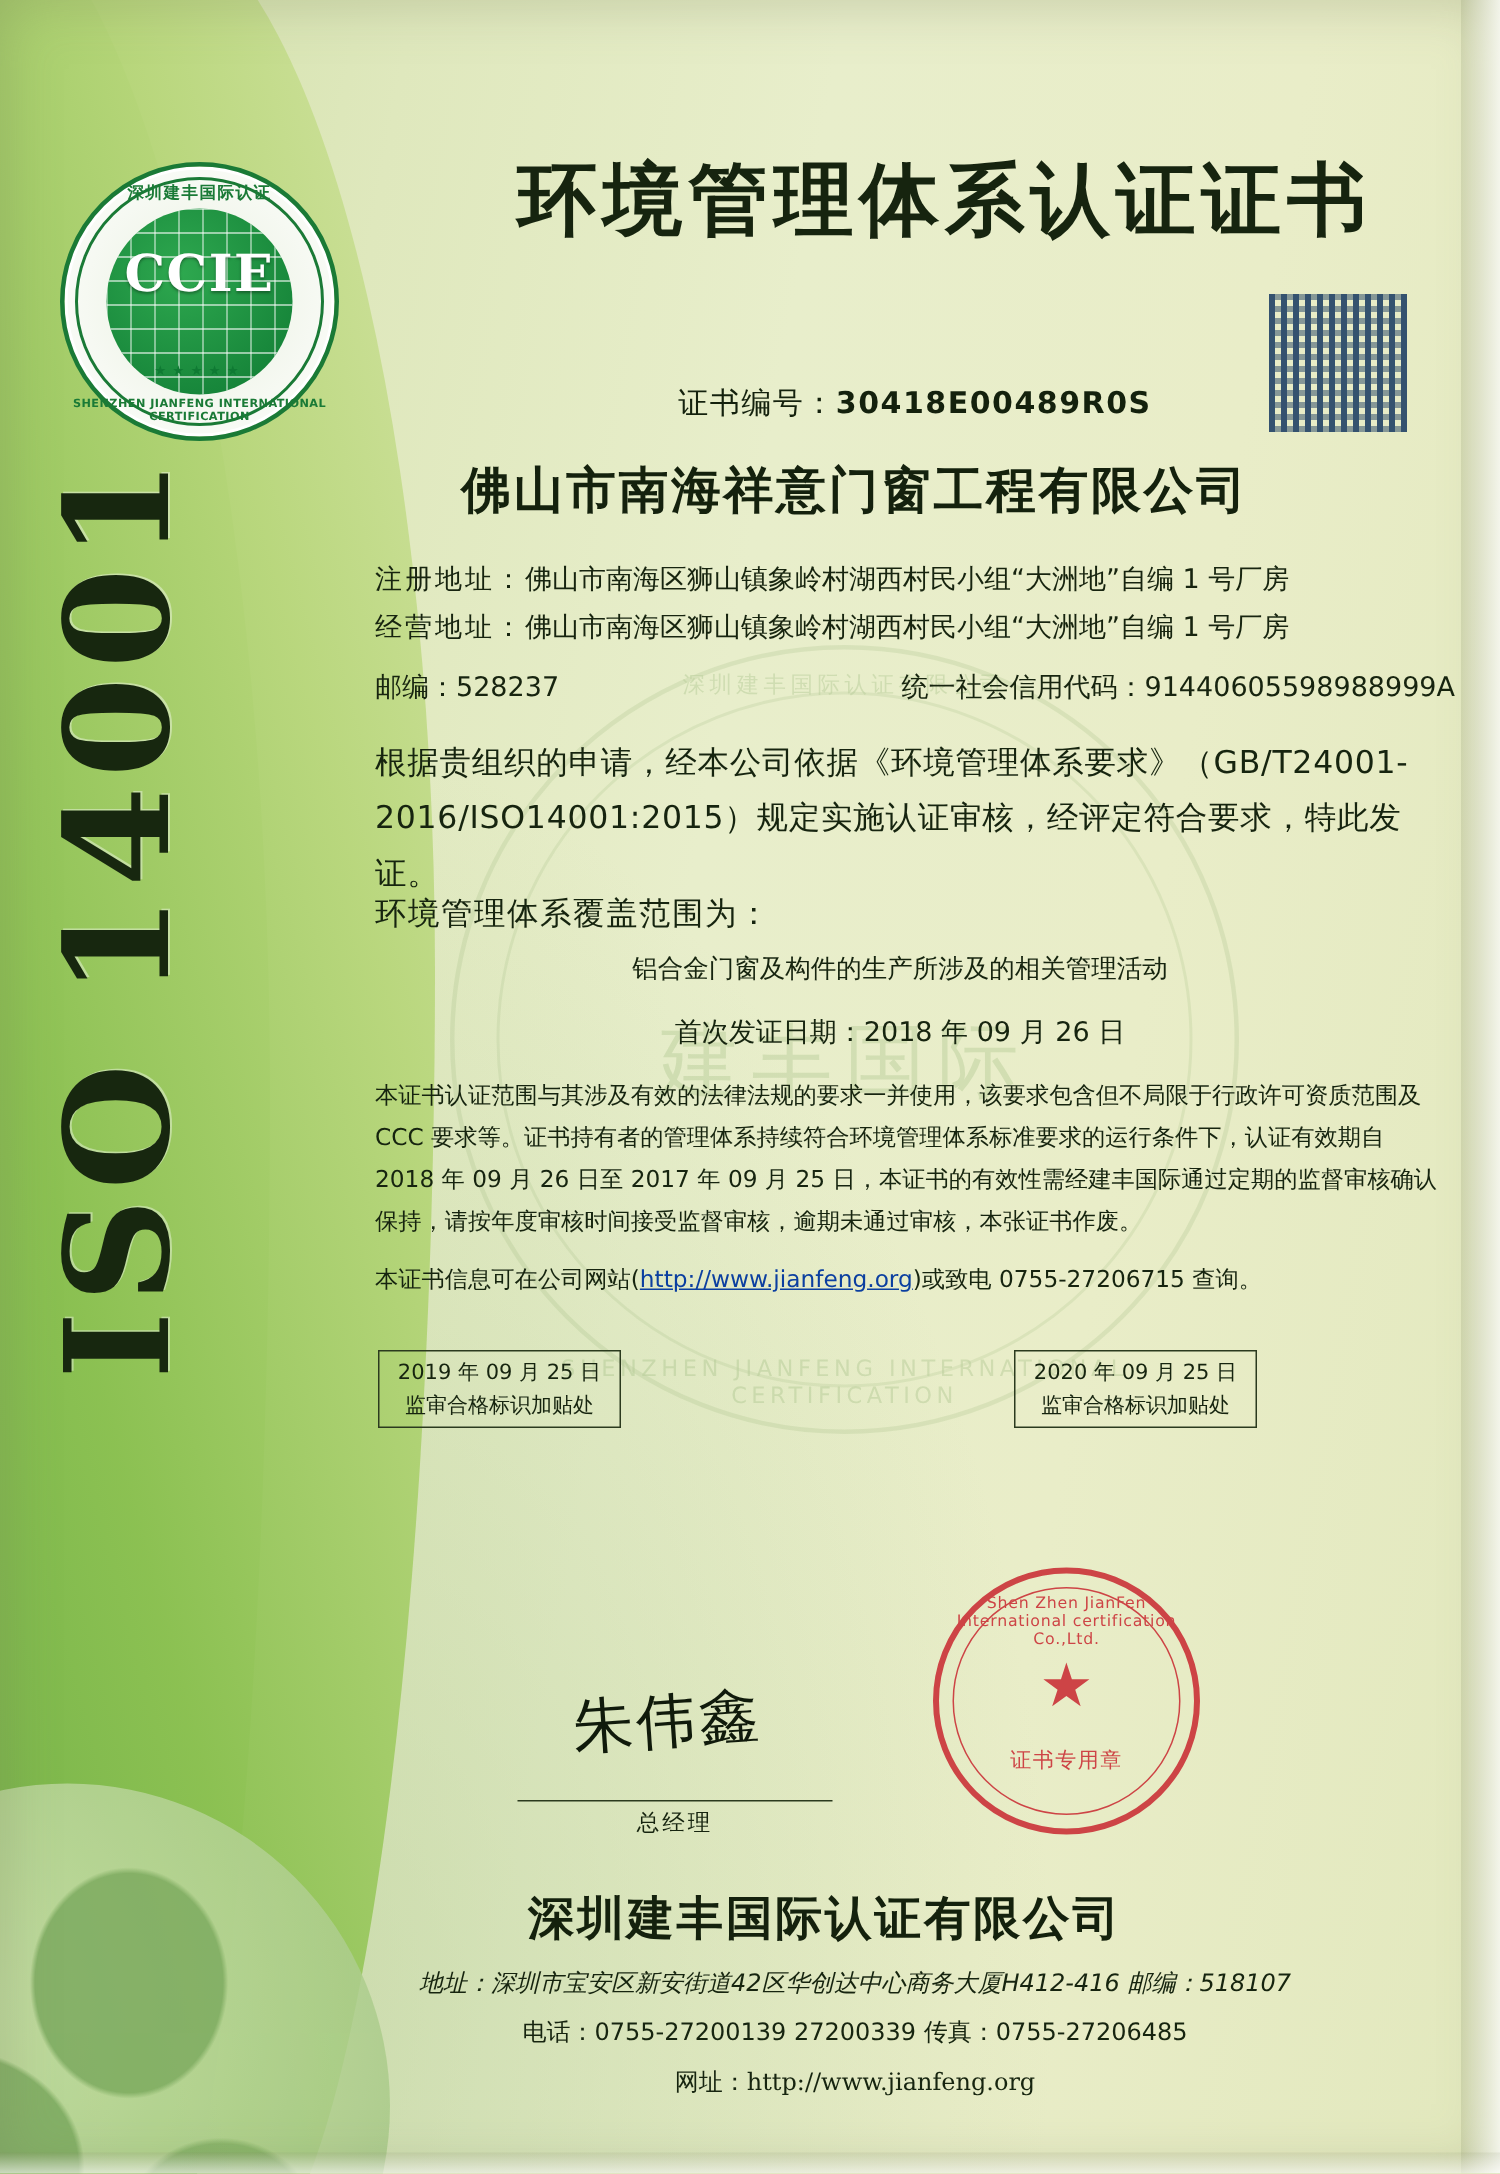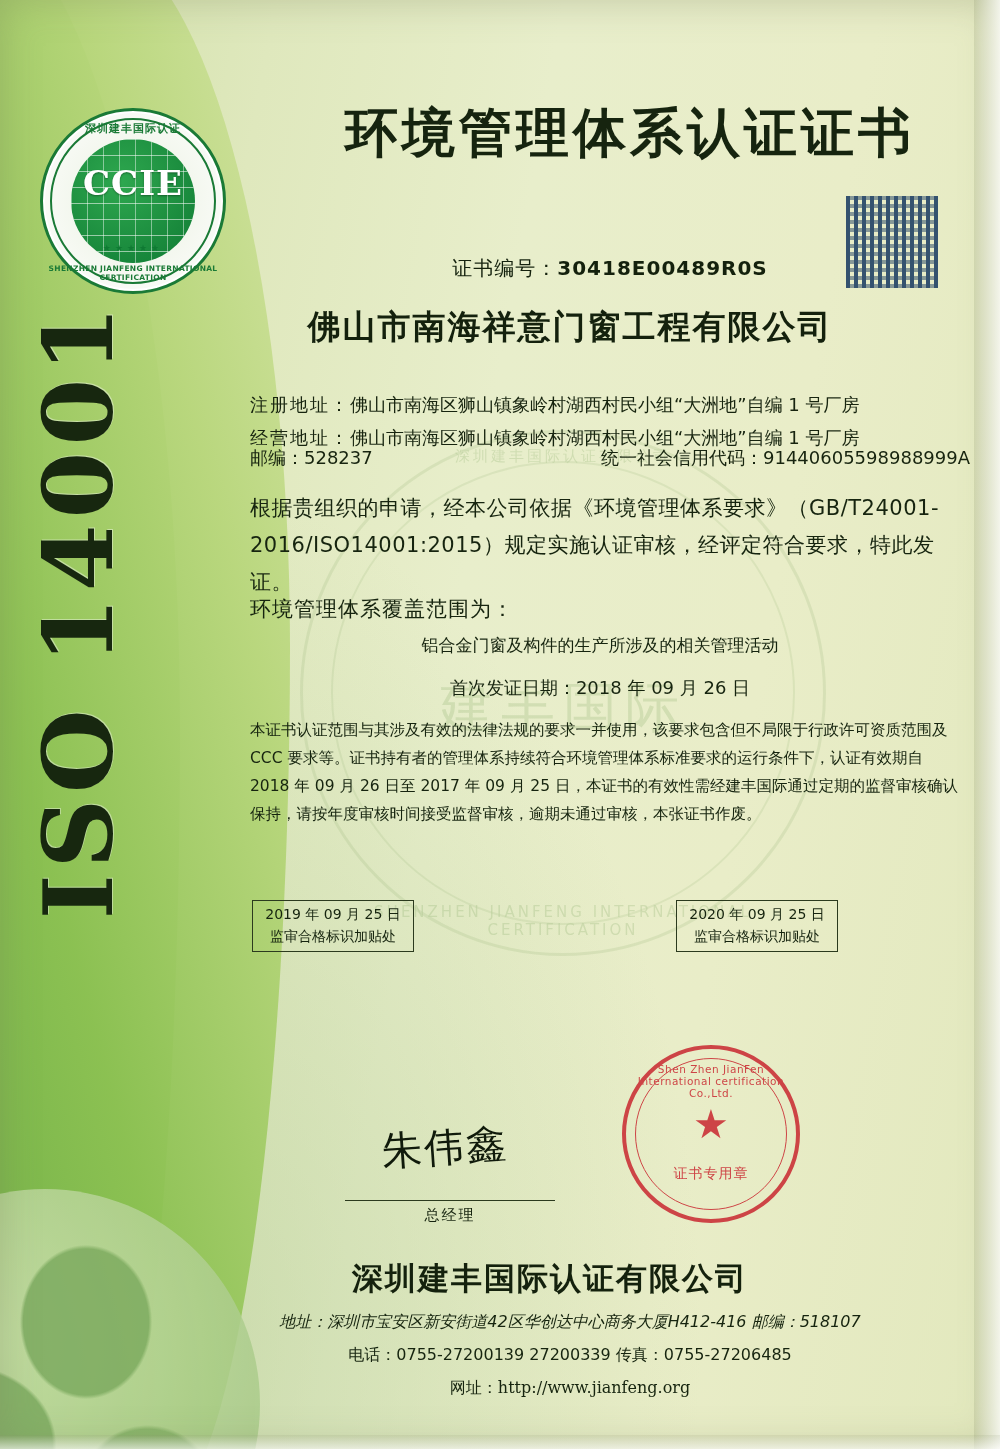--- a/index.html
+++ b/index.html
@@ -136,22 +136,22 @@
   .cert-no b{font-weight:700;}
   .company{
     position:absolute;left:200px;top:305px;width:740px;text-align:center;
     font-family:"DejaVu Serif","Liberation Serif",serif;
     font-size:33px;font-weight:700;color:#14210d;letter-spacing:2px;
   }
   .addr-row{
     position:absolute;left:250px;width:720px;font-size:18px;color:#17240f;
   }
   .addr-row .lbl{letter-spacing:2px;}
-  .addr1{top:393px;}
-  .addr2{top:406px;margin-top:20px;}
+  .addr1{top:374px;}
+  .addr2{top:406px;}
   .postal{
     position:absolute;left:250px;top:446px;width:720px;font-size:18px;color:#17240f;
     display:flex;justify-content:space-between;
   }
   .body-para{
     position:absolute;left:250px;top:490px;width:700px;
     font-size:21px;line-height:37px;color:#16240f;letter-spacing:.5px;
   }
   .scope-title{
     position:absolute;left:250px;top:595px;width:700px;text-align:left;
@@ -288,20 +288,23 @@
 
   <div class="body-para">根据贵组织的申请，经本公司依据《环境管理体系要求》（GB/T24001-2016/ISO14001:2015）规定实施认证审核，经评定符合要求，特此发证。</div>
 
   <div class="scope-title">环境管理体系覆盖范围为：</div>
   <div class="scope-body">铝合金门窗及构件的生产所涉及的相关管理活动</div>
   <div class="first-issue">首次发证日期：2018 年 09 月 26 日</div>
 
   <div class="fine fine1">本证书认证范围与其涉及有效的法律法规的要求一并使用，该要求包含但不局限于行政许可资质范围及 CCC 要求等。证书持有者的管理体系持续符合环境管理体系标准要求的运行条件下，认证有效期自 2018 年 09 月 26 日至 2017 年 09 月 25 日，本证书的有效性需经建丰国际通过定期的监督审核确认保持，请按年度审核时间接受监督审核，逾期未通过审核，本张证书作废。</div>
 
   <div class="fine-links">
+    <div>
+      <span>本证书信息可在公司网站(</span><a href="#">http://www.jianfeng.org</a><span>)或致电 0755-27206715 查询。</span>
+    </div>
   </div>
 
   <div class="stamp-box stamp-left">
     <div class="d">2019 年 09 月 25 日</div>
     <div class="t">监审合格标识加贴处</div>
   </div>
   <div class="stamp-box stamp-right">
     <div class="d">2020 年 09 月 25 日</div>
     <div class="t">监审合格标识加贴处</div>
   </div>

